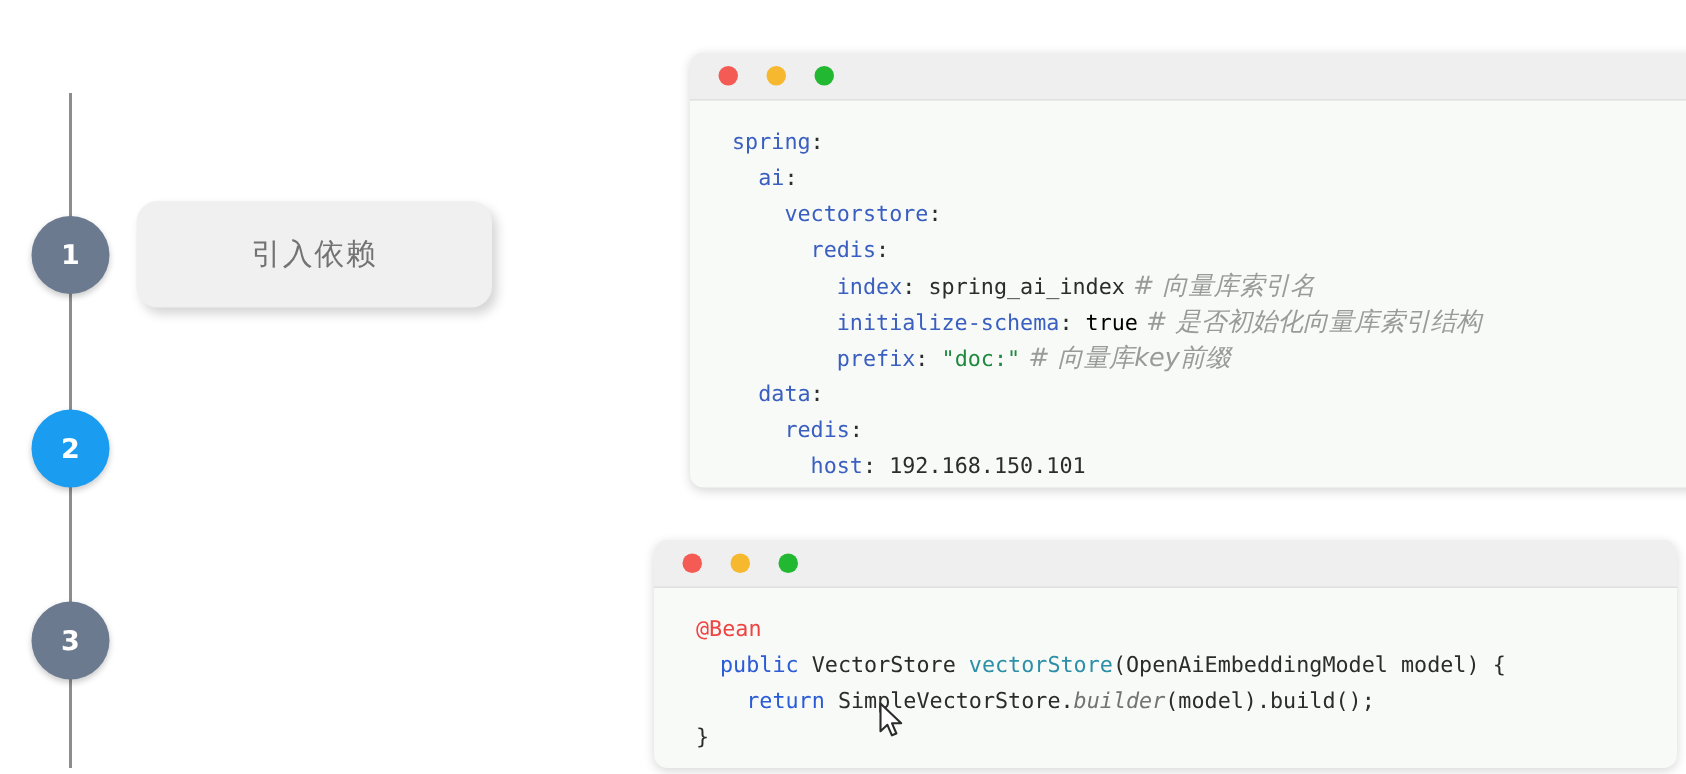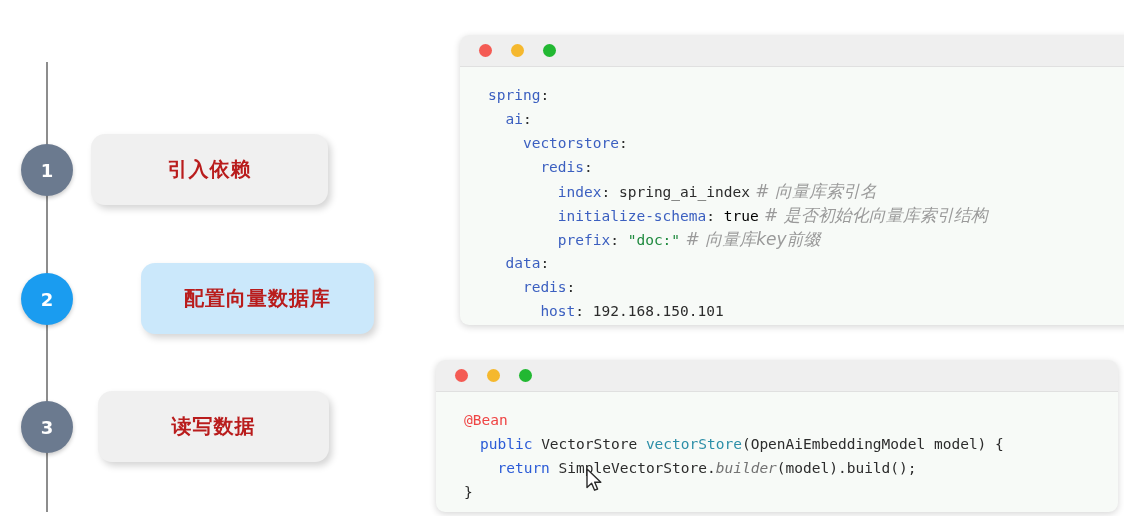--- a/index.html
+++ b/index.html
@@ -53,22 +53,22 @@
   }
   .step-pill {
     position: absolute;
     top: 16px;
     height: 71px;
     border-radius: 14px;
     display: flex;
     align-items: center;
     justify-content: center;
     font-size: 20px;
-    font-weight: bold;
-    color: #b91c1c;
+    font-weight: normal;
+    color: #737373;
     letter-spacing: 1px;
     box-shadow: 3px 4px 7px rgba(0,0,0,0.17);
     font-family: "DejaVu Sans", sans-serif;
   }
 
   
   .code-panel {
     position: absolute;
     border-radius: 9px;
     overflow: hidden;
@@ -132,26 +132,24 @@
 <div id="timeline">
   <div id="timeline-line"></div>
 
   <div class="step" id="step-0" style="top:118px;">
     <div class="step-circle" id="circle-0" style="background: rgb(107, 122, 143);">1</div>
     <div class="step-pill" id="pill-0" style="left: 91px; width: 237px; background: rgb(240, 240, 240);">引入依赖</div>
   </div>
 
   <div class="step" id="step-1" style="top:247px;">
     <div class="step-circle" id="circle-1" style="background: rgb(26, 156, 240);">2</div>
-    <div class="step-pill" id="pill-1" style="left: 141px; width: 233px; background: rgb(203, 232, 251);">配置向量数据库</div>
   </div>
 
   <div class="step" id="step-2" style="top:375px;">
     <div class="step-circle" id="circle-2" style="background: rgb(107, 122, 143);">3</div>
-    <div class="step-pill" id="pill-2" style="left: 98px; width: 231px; background: rgb(240, 240, 240);">读写数据</div>
   </div>
 </div>
 
 <div class="code-panel" id="panel-0" style="left:460px; top:35px; width:682px; height:290px;">
   <div class="panel-titlebar">
     <span class="dot red"></span>
     <span class="dot yellow"></span>
     <span class="dot green"></span>
   </div>
   <div class="code-body" id="code-body-0"><div class="code-line"><span class="t-key">spring</span><span class="t-plain">:</span></div><div class="code-line"><span>  </span><span class="t-key">ai</span><span class="t-plain">:</span></div><div class="code-line"><span>    </span><span class="t-key">vectorstore</span><span class="t-plain">:</span></div><div class="code-line"><span>      </span><span class="t-key">redis</span><span class="t-plain">:</span></div><div class="code-line"><span>        </span><span class="t-key">index</span><span class="t-plain">: </span><span class="t-plain">spring_ai_index</span><span class="t-cmt"> # 向量库索引名</span></div><div class="code-line"><span>        </span><span class="t-key">initialize-schema</span><span class="t-plain">: </span><span class="t-bool">true</span><span class="t-cmt"> # 是否初始化向量库索引结构</span></div><div class="code-line"><span>        </span><span class="t-key">prefix</span><span class="t-plain">: </span><span class="t-str">"doc:"</span><span class="t-cmt"> # 向量库key前缀</span></div><div class="code-line"><span>  </span><span class="t-key">data</span><span class="t-plain">:</span></div><div class="code-line"><span>    </span><span class="t-key">redis</span><span class="t-plain">:</span></div><div class="code-line"><span>      </span><span class="t-key">host</span><span class="t-plain">: </span><span class="t-plain">192.168.150.101</span></div></div>

